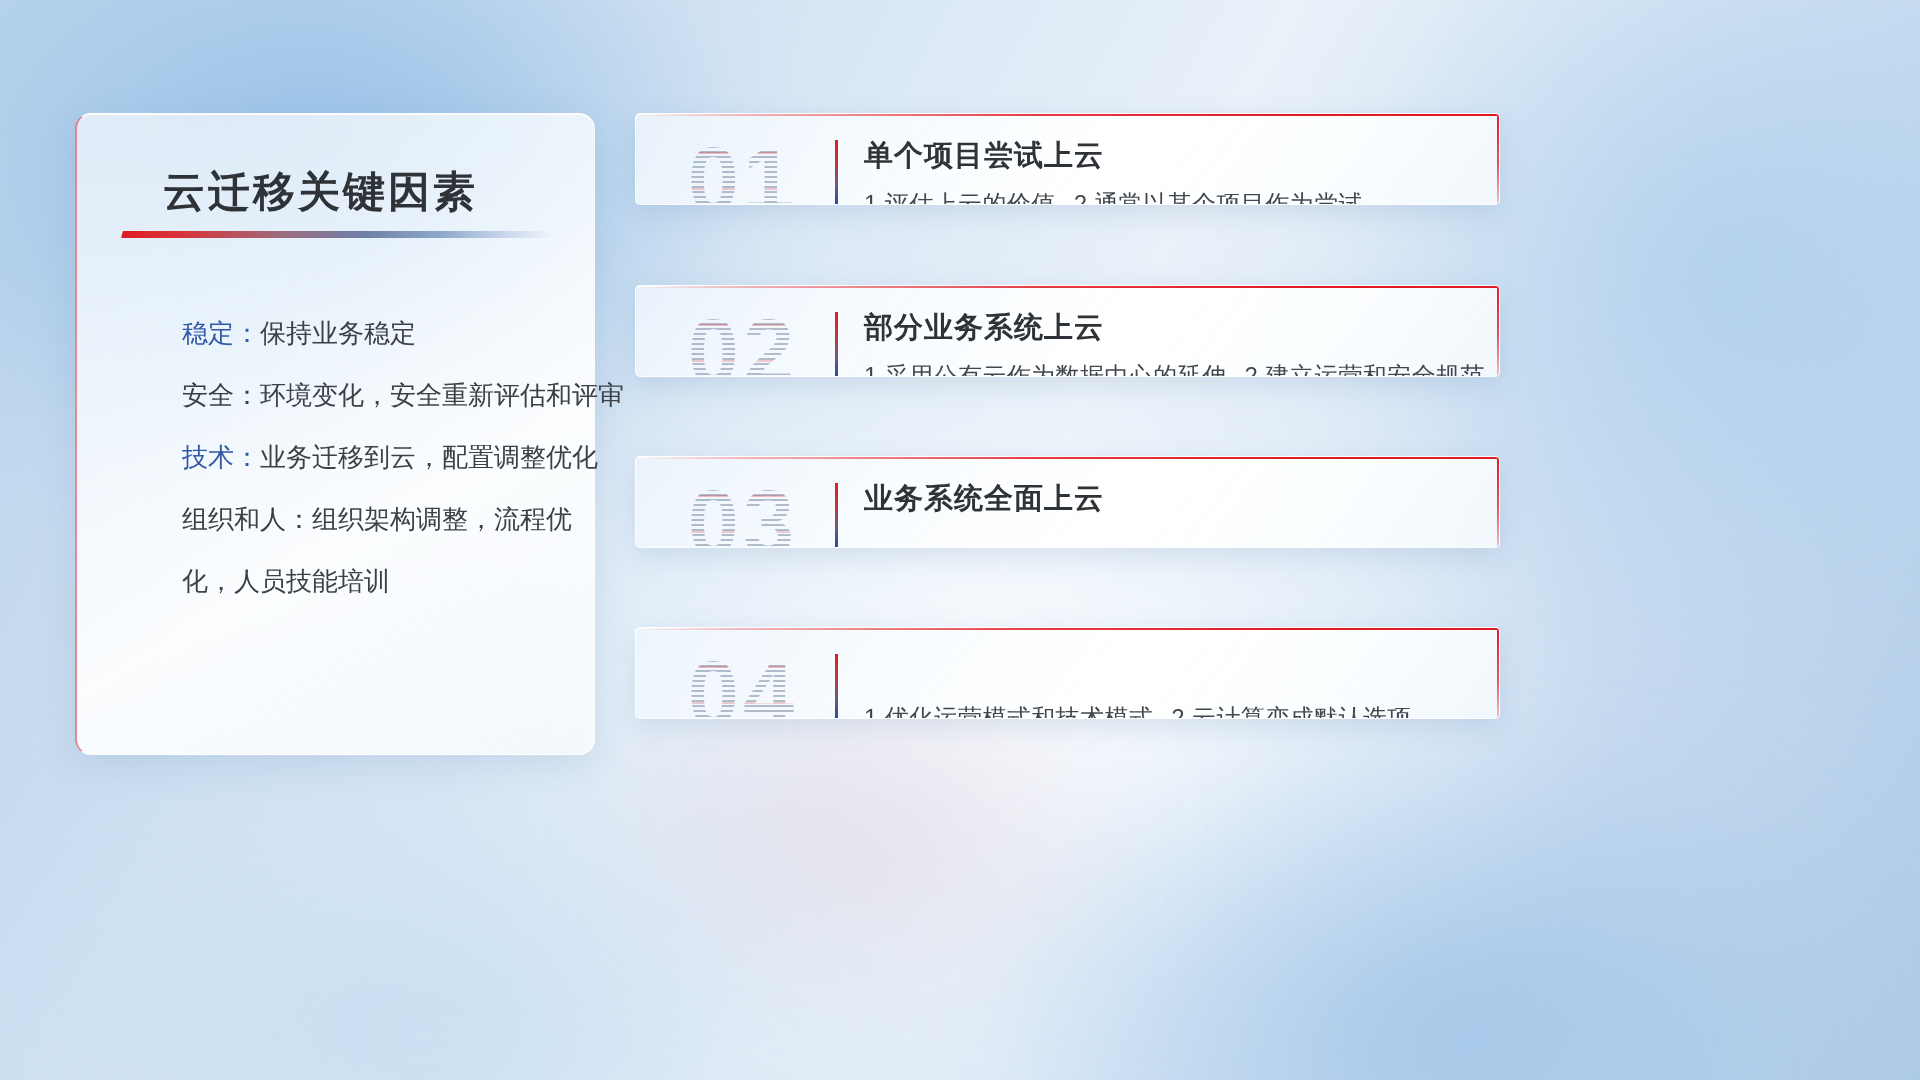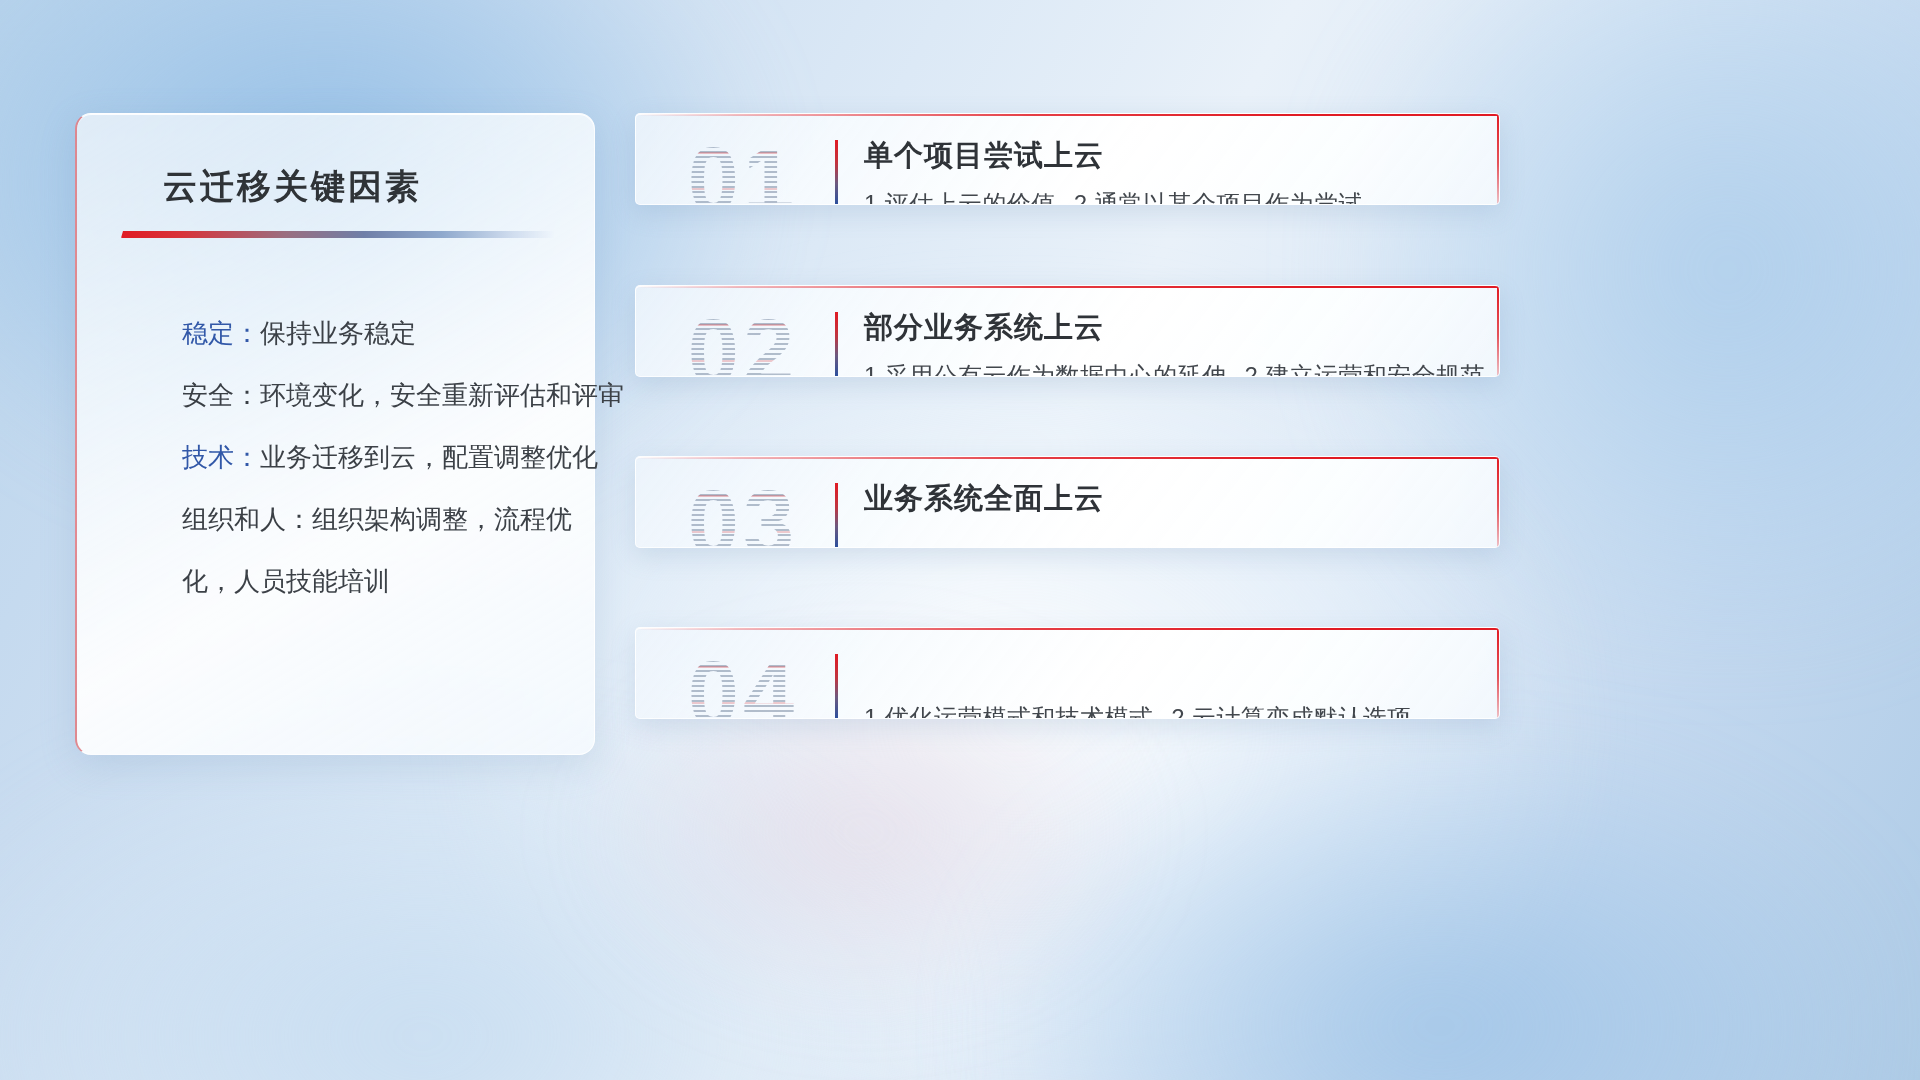--- a/index.html
+++ b/index.html
@@ -54,21 +54,21 @@
     position:absolute; left:75px; top:113px; width:520px; height:642px;
     border-radius:16px;
     background:linear-gradient(150deg, rgba(255,255,255,.62) 0%, rgba(250,253,255,.80) 34%, rgba(255,255,255,.92) 62%, rgba(248,252,255,.80) 100%);
     border:1px solid rgba(255,255,255,.85);
     border-left:2px solid rgba(214,70,78,.62);
     box-shadow:0 10px 36px rgba(110,145,185,.20), inset 0 1px 0 rgba(255,255,255,.9);
     backdrop-filter:blur(2px);
   }
   #panel-title{
     position:absolute; left:86px; top:50px;
-    font-size:34px; font-weight:700; color:#2f3337; letter-spacing:3px;
+    font-size:42px; font-weight:700; color:#2f3337; letter-spacing:3px;
     white-space:nowrap;
   }
   #title-underline{
     position:absolute; left:44px; top:117px; width:434px; height:7px;
     background:linear-gradient(90deg,#e01b24 0%, #d8333a 14%, #9a6e80 38%, #6f7fa8 56%, #8fa9cd 74%, #cfdcee 90%, rgba(220,232,246,0) 100%);
     clip-path:polygon(2px 0, 100% 0, 100% 100%, 0 100%);
     border-radius:1px;
   }
   #panel-list{
     position:absolute; left:30px; top:188px; right:20px;

